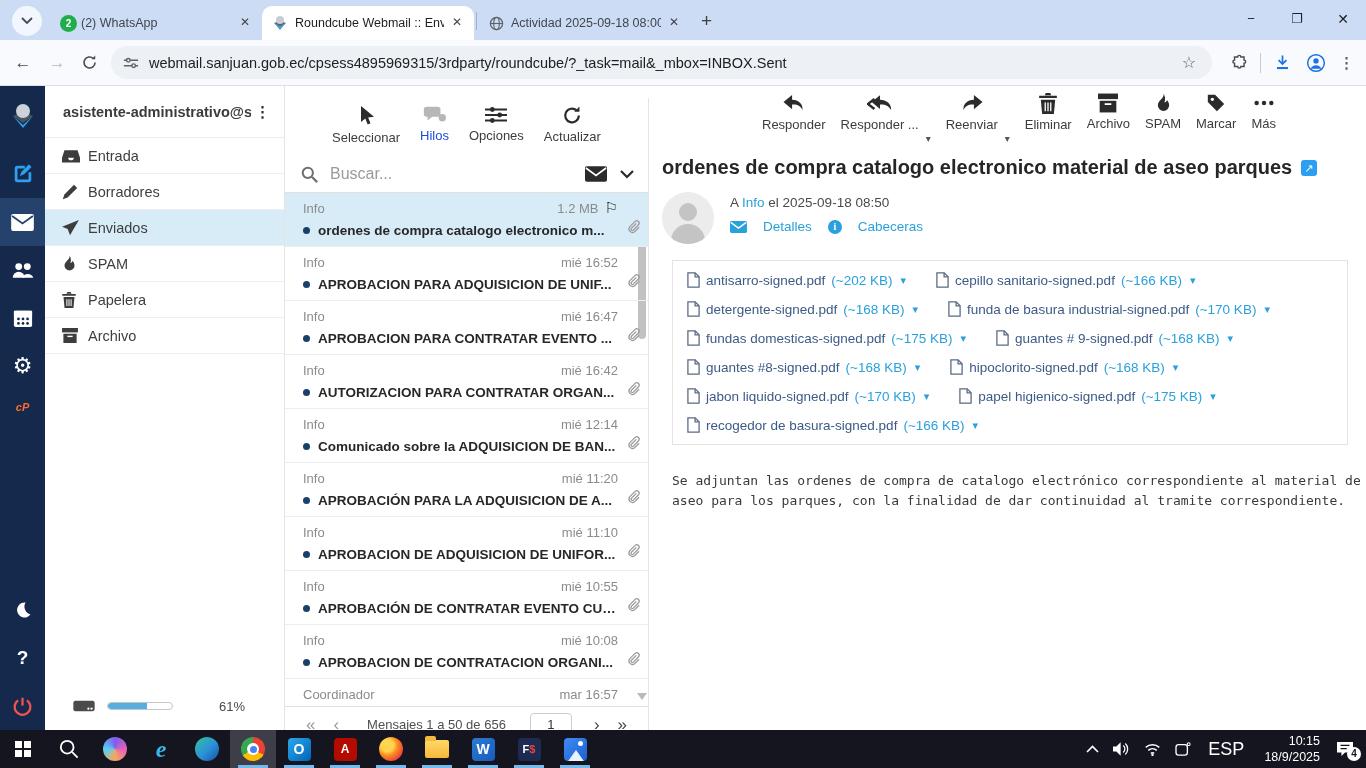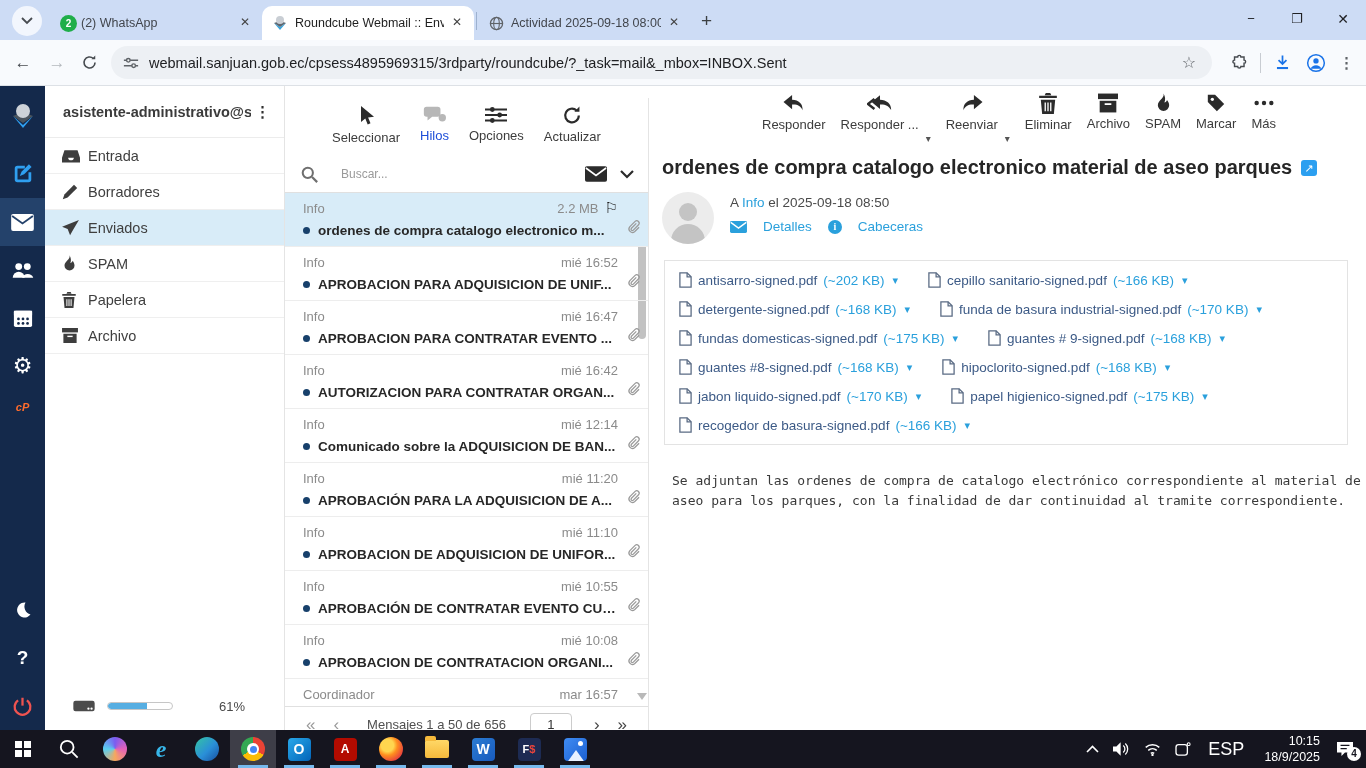--- a/index.html
+++ b/index.html
@@ -57,21 +57,21 @@
   .quota-bar { width:66px; height:8px; border:1px solid #c6c6c6; border-radius:4px; margin-left:12px; background:#fff; overflow:hidden; }
   .quota-fill { height:100%; background:#56aee2; border-radius:4px 0 0 4px; }
   .quota-pct { margin-left:46px; font-size:13px; color:#4a4a4a; }
 
   
   .list-panel { position:absolute; left:285px; top:12px; width:364px; height:644px; border-right:1px solid #e4e4e4; display:flex; flex-direction:column; background:#fff; }
   .list-toolbar { height:58px; display:flex; align-items:flex-start; justify-content:center; gap:20px; padding-top:7px; }
   .lt-btn { display:flex; flex-direction:column; align-items:center; gap:3px; color:#3c3c3c; font-size:13px; }
   .lt-btn.disabled { color:#1d4ed8; }
   .search-row { height:37px; border-bottom:1px solid #e0e0e0; display:flex; align-items:center; padding:0 14px 0 16px; }
-  .search-input { border:none; outline:none; background:transparent; font-size:12px; color:#333; flex:1; margin-left:21px; font-family:"Liberation Sans",sans-serif; }
+  .search-input { border:none; outline:none; background:transparent; font-size:16px; color:#333; flex:1; margin-left:10px; font-family:"Liberation Sans",sans-serif; }
   .search-input::placeholder { color:#9a9a9a; }
   .messages { flex:1; overflow:hidden; position:relative; }
   .msg-item { height:54px; border-bottom:1px solid #ededed; padding:5px 30px 0 18px; position:relative; }
   .msg-item.selected { background:#d8ecf8; }
   .m-l1 { display:flex; justify-content:space-between; align-items:center; font-size:13px; color:#8b8b8b; height:20px; }
   .m-flag { display:none; margin-left:6px; color:#222; font-size:15px; }
   .msg-item.flagged .m-flag { display:inline; }
   .m-l2 { display:flex; align-items:center; height:24px; }
   .m-dot { width:7px; height:7px; border-radius:50%; background:#17406b; margin-right:8px; flex:none; visibility:hidden; }
   .msg-item.unread .m-dot { visibility:visible; }
@@ -101,21 +101,21 @@
   .from-row { display:flex; margin-top:13px; }
   .avatar { width:52px; height:52px; border-radius:50%; background:#ececec; position:relative; overflow:hidden; flex:none; }
   .av-head { position:absolute; top:11px; left:17px; width:18px; height:18px; border-radius:50%; background:#c4c4c4; }
   .av-body { position:absolute; top:32px; left:9px; width:34px; height:24px; border-radius:17px 17px 0 0; background:#c4c4c4; }
   .from-info { margin:3px 0 0 16px; }
   .from-line { font-size:13.5px; color:#4a4a4a; }
   .lnk { color:#2aa0dc; }
   .meta-links { display:flex; align-items:center; gap:16px; margin-top:9px; }
   .meta-link { display:flex; align-items:center; gap:16px; color:#2aa0dc; font-size:13.5px; }
   .i-circle { width:14px; height:14px; border-radius:50%; background:#2aa0dc; color:#fff; font-size:10px; font-weight:bold; text-align:center; line-height:14px; font-family:"Liberation Serif",serif; }
-  .atts { margin:16px 4px 0 2px; border:1px solid #e3e3e3; padding:11px 14px; display:flex; flex-wrap:wrap; column-gap:30px; row-gap:13px;text-align:right; }
+  .atts { margin:16px 4px 0 10px; border:1px solid #e3e3e3; padding:11px 14px; display:flex; flex-wrap:wrap; column-gap:30px; row-gap:13px;text-align:right; }
   .att-chip { display:flex; align-items:center; gap:6px; font-size:13.5px; white-space:nowrap; }
   .att-name { color:#3c5a86; }
   .att-size { color:#2aa0dc; }
   .att-caret { color:#2aa0dc; font-size:11px; margin-left:2px; }
   .mail-body { margin:26px 0 0 10px; width:692px; font-family:"DejaVu Sans Mono", monospace; font-size:13px; line-height:1.55; color:#3a3a3a; }
 
   
   .taskbar { position:absolute; top:730px; left:0; width:1366px; height:38px; background:#15151f; display:flex; align-items:center; }
   .tb-item { width:46px; height:38px; display:flex; align-items:center; justify-content:center; position:relative; flex:none; }
   .tb-item.active { background:#3e3e48; }
@@ -402,21 +402,21 @@
 
       <div class="sb">
         <span class="sb-arrow sb-up"></span>
         <span class="sb-thumb"></span>
         <span class="sb-arrow sb-down"></span>
       </div>
 
         <div class="msg-item selected flagged unread att">
           <div class="m-l1">
             <span class="m-sender">Info</span>
-            <span><span class="m-meta">2.2 MB</span><span class="m-flag">⚐</span></span>
+            <span><span class="m-meta">1.2 MB</span><span class="m-flag">⚐</span></span>
           </div>
           <div class="m-l2">
             <span class="m-dot"></span>
             <span class="m-subj">ordenes de compra catalogo electronico m...</span>
           </div>
           <span class="m-clip">
             <svg width="15" height="16" viewBox="0 0 24 24">
               <path d="M16.5 6.2l-7.8 7.8a2.1 2.1 0 0 0 3 3l8.4-8.5a3.9 3.9 0 0 0-5.5-5.5L6.2 11.4a5.6 5.6 0 0 0 7.9 7.9l6.8-6.8" fill="none" stroke="#9a9a9a" stroke-width="2"></path>
             </svg>
           </span>

